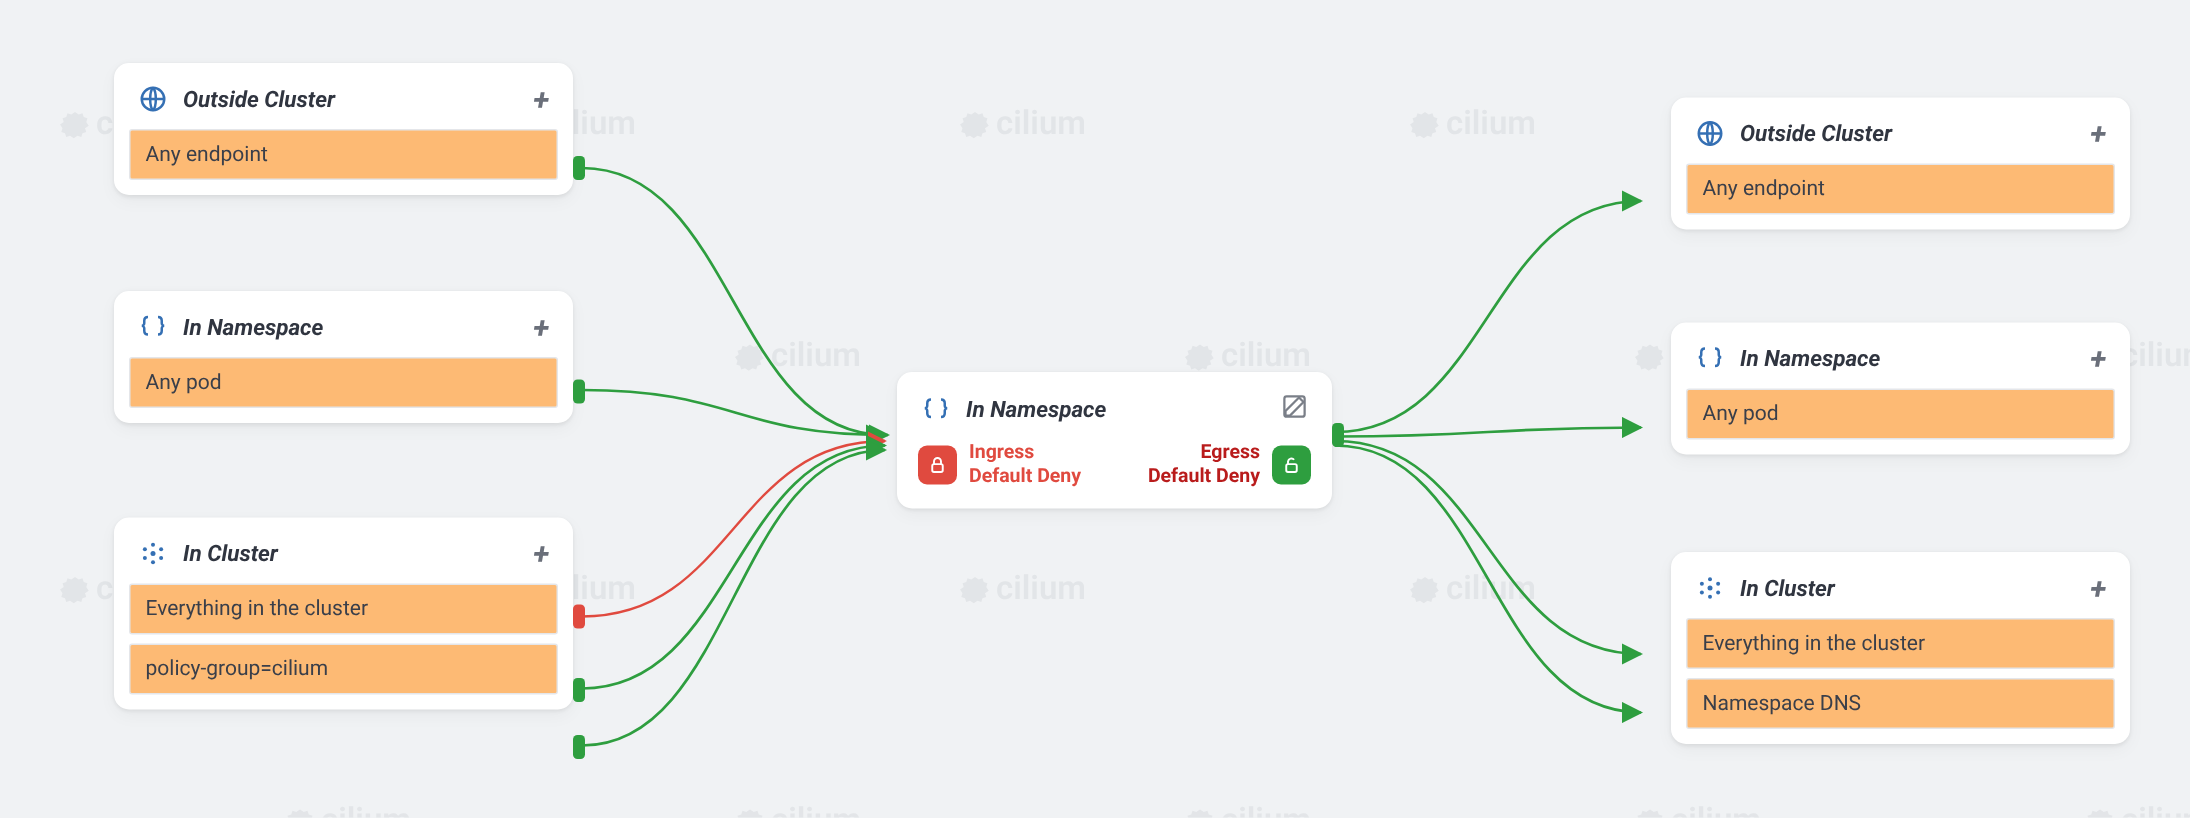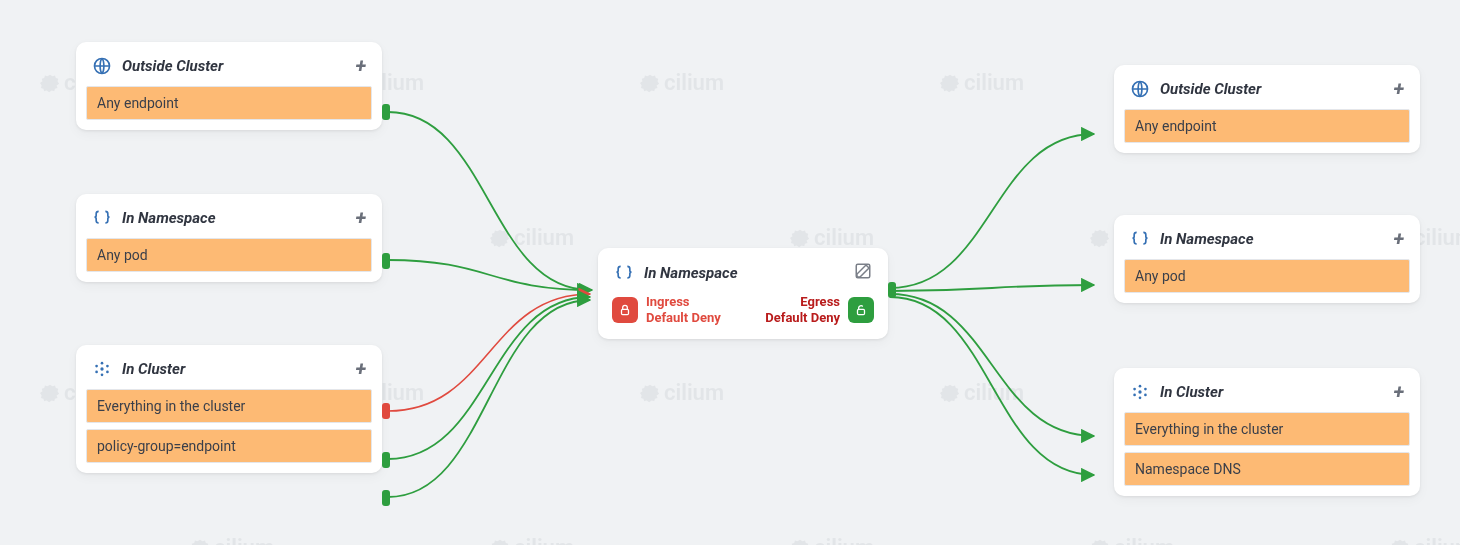--- a/index.html
+++ b/index.html
@@ -257,21 +257,21 @@
             <circle cx="5.5" cy="8.5" r="1.6"></circle>
             <circle cx="18.5" cy="8.5" r="1.6"></circle>
             <circle cx="5.5" cy="15.5" r="1.6"></circle>
             <circle cx="18.5" cy="15.5" r="1.6"></circle>
           </svg>
       </span>
       <span class="ttl">In Cluster</span>
       <span class="plus">+</span>
     </div>
     <div class="row">Everything in the cluster</div>
-    <div class="row">policy-group=endpoint</div>
+    <div class="row">policy-group=cilium</div>
   </div>
   <span class="nub red" style="left:382px; top:403px;"></span>
   <span class="nub" style="left:382px; top:452px;"></span>
   <span class="nub" style="left:382px; top:490px;"></span>
 
   <div class="card center-card" style="left:598px; top:248px;">
     <div class="card-header">
       <span class="ico">
         <svg viewBox="0 0 24 24" fill="none" stroke="#3570b4" stroke-width="2">
             <path d="M8 4c-2 0-3 1-3 3v2c0 1-1 2-2 2 1 0 2 1 2 2v2c0 2 1 3 3 3M16 4c2 0 3 1 3 3v2c0 1 1 2 2 2-1 0-2 1-2 2v2c0 2-1 3-3 3"></path>

